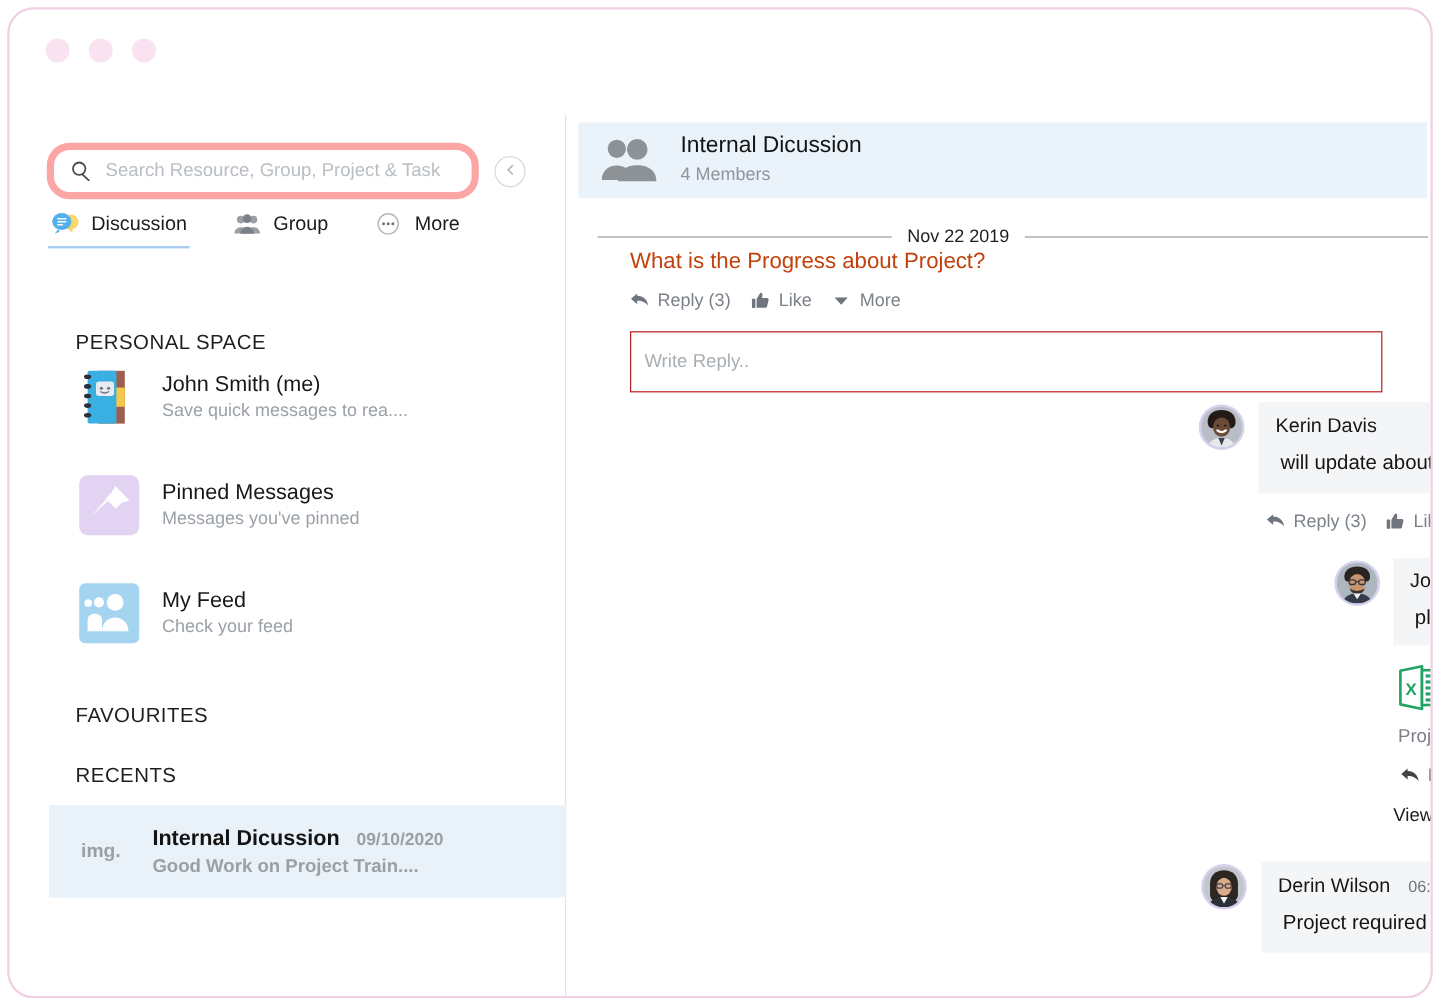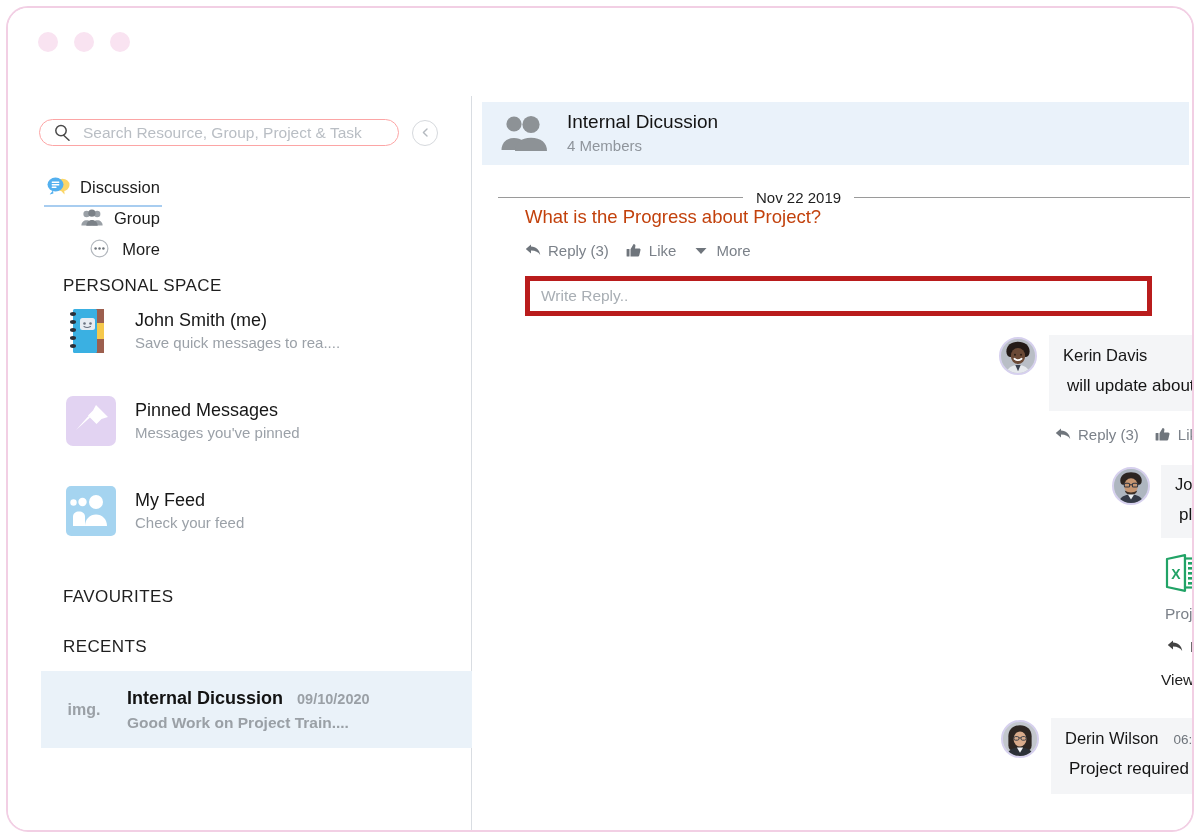--- a/index.html
+++ b/index.html
@@ -45,22 +45,22 @@
     background: #ffffff;
     position: relative;
   }
 
   
   .search-row {
     position: absolute; left: 31px; top: 23px;
     display: flex; align-items: center; gap: 13px;
   }
   .search-box {
-    width: 360px; height: 27px;
-    border: 1px solid #fca5a5;
+    width: 360px; height: 47px;
+    border: 6px solid #fca5a5;
     border-radius: 19px;
     display: flex; align-items: center;
     padding: 0 14px;
     background: #fff;
   }
   .search-icon { width: 17px; height: 17px; flex: 0 0 auto; margin-right: 12px; }
   .search-input {
     border: none; outline: none;
     font-family: "Liberation Sans", sans-serif;
     font-size: 15.5px; color: #4a4a4a;
@@ -70,21 +70,21 @@
   .collapse-btn {
     width: 26px; height: 26px; border-radius: 50%;
     border: 1.5px solid #d6d9dd;
     display: flex; align-items: center; justify-content: center;
     cursor: pointer; background: #fff;
   }
 
   
   .tabs {
     position: absolute; left: 34px; top: 80px;
-    display: flex; align-items: flex-end; gap: 0; flex-direction: column;
+    display: flex; align-items: flex-end; gap: 0;
   }
   .tab {
     display: flex; align-items: center; gap: 10px;
     padding: 0 0 9px 0; cursor: pointer; position: relative;
   }
   .tab + .tab { margin-left: 38px; }
   .tab-label { font-size: 16.5px; color: #1c1c1c; }
   .tab.active::after {
     content: ""; position: absolute;
     left: -2px; right: -2px; bottom: 0; height: 2.5px;
@@ -162,22 +162,22 @@
   }
   .action {
     display: flex; align-items: center; gap: 7px;
     font-size: 15px; color: #7b8189; cursor: pointer;
   }
   .action.dark { color: #434343; }
   .act-icon { width: 16px; height: 15px; flex: 0 0 auto; }
 
   .reply-box {
     margin-top: 17px;
-    width: 627px; height: 40px;
-    border: 5px solid #b91c1c;
+    width: 627px; height: 51px;
+    border: 1px solid #b91c1c;
     display: flex; align-items: center;
     padding: 0 11px;
     background: #fff;
   }
   .reply-input {
     border: none; outline: none; width: 100%;
     font-family: "Liberation Sans", sans-serif;
     font-size: 15.5px; color: #4a4a4a; background: transparent;
   }
   .reply-input::placeholder { color: #a8aeb4; }

